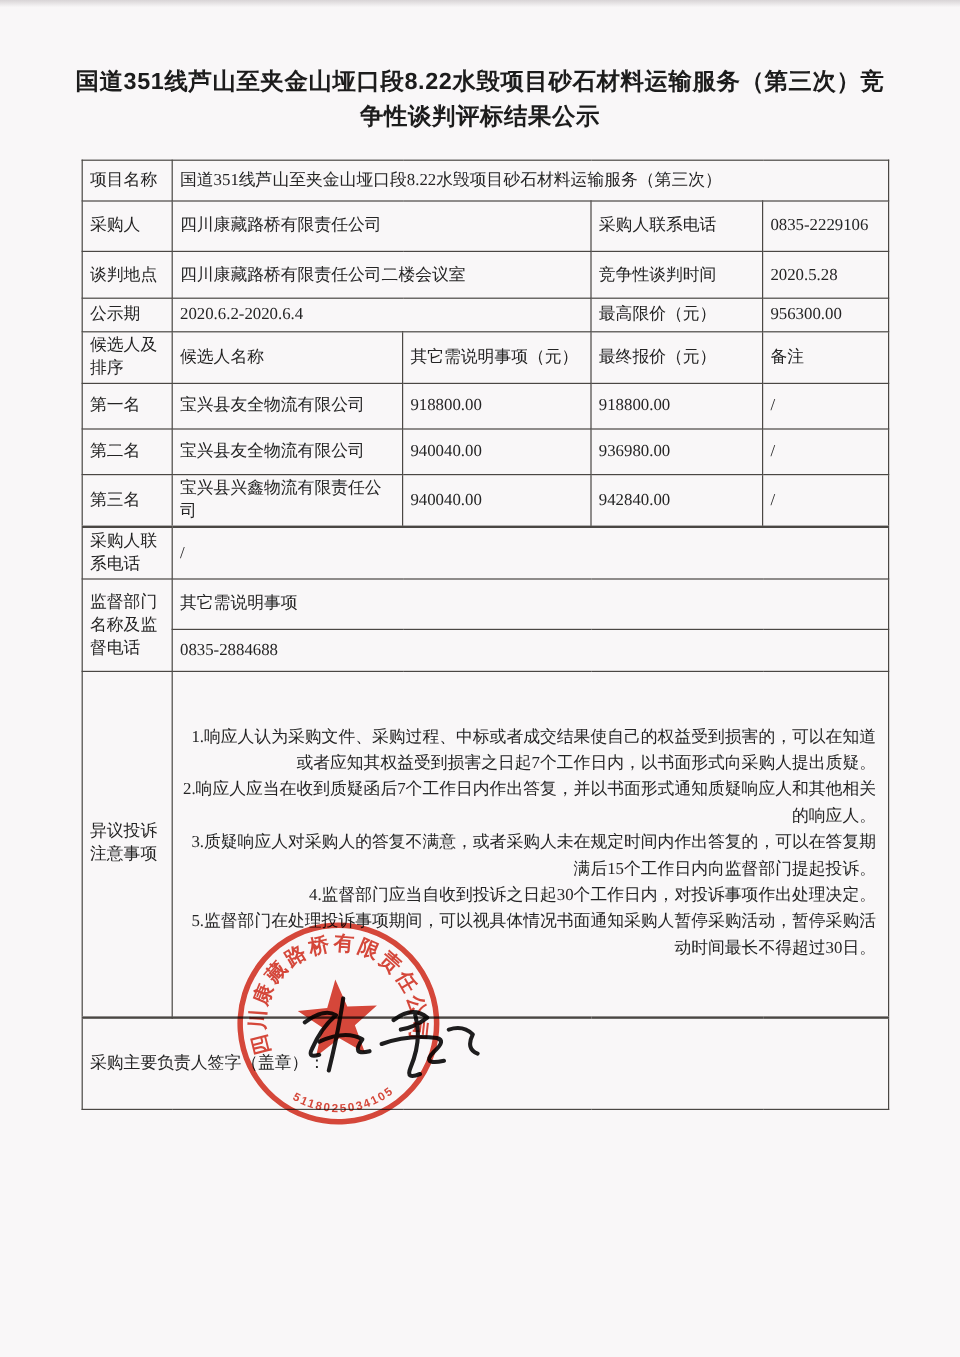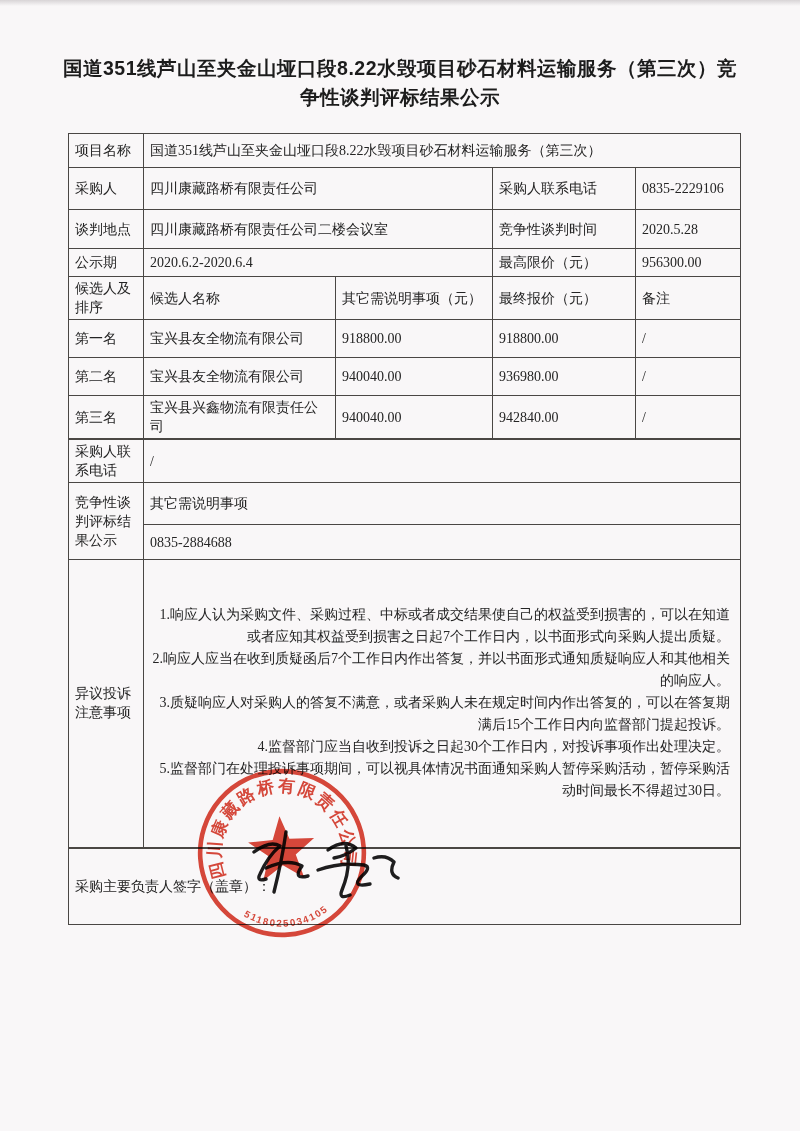--- a/index.html
+++ b/index.html
@@ -145,21 +145,21 @@
     <td class="cen">942840.00</td>
     <td class="cen">/</td>
   </tr>
 
   <tr style="height:38px" class="thick-top">
     <td class="lab">采购人联系电话</td>
     <td class="cen" colspan="4">/</td>
   </tr>
 
   <tr style="height:42px">
-    <td class="lab" rowspan="2">竞争性谈判评标结果公示</td>
+    <td class="lab" rowspan="2">监督部门名称及监督电话</td>
     <td class="cen" colspan="4">其它需说明事项</td>
   </tr>
   <tr style="height:35px">
     <td class="cen" colspan="4">0835-2884688</td>
   </tr>
 
   <tr style="height:288px">
     <td class="lab">异议投诉注意事项</td>
     <td class="objection-cell" colspan="4">
       <div class="obj-line">1.响应人认为采购文件、采购过程、中标或者成交结果使自己的权益受到损害的，可以在知道或者应知其权益受到损害之日起7个工作日内，以书面形式向采购人提出质疑。</div>

